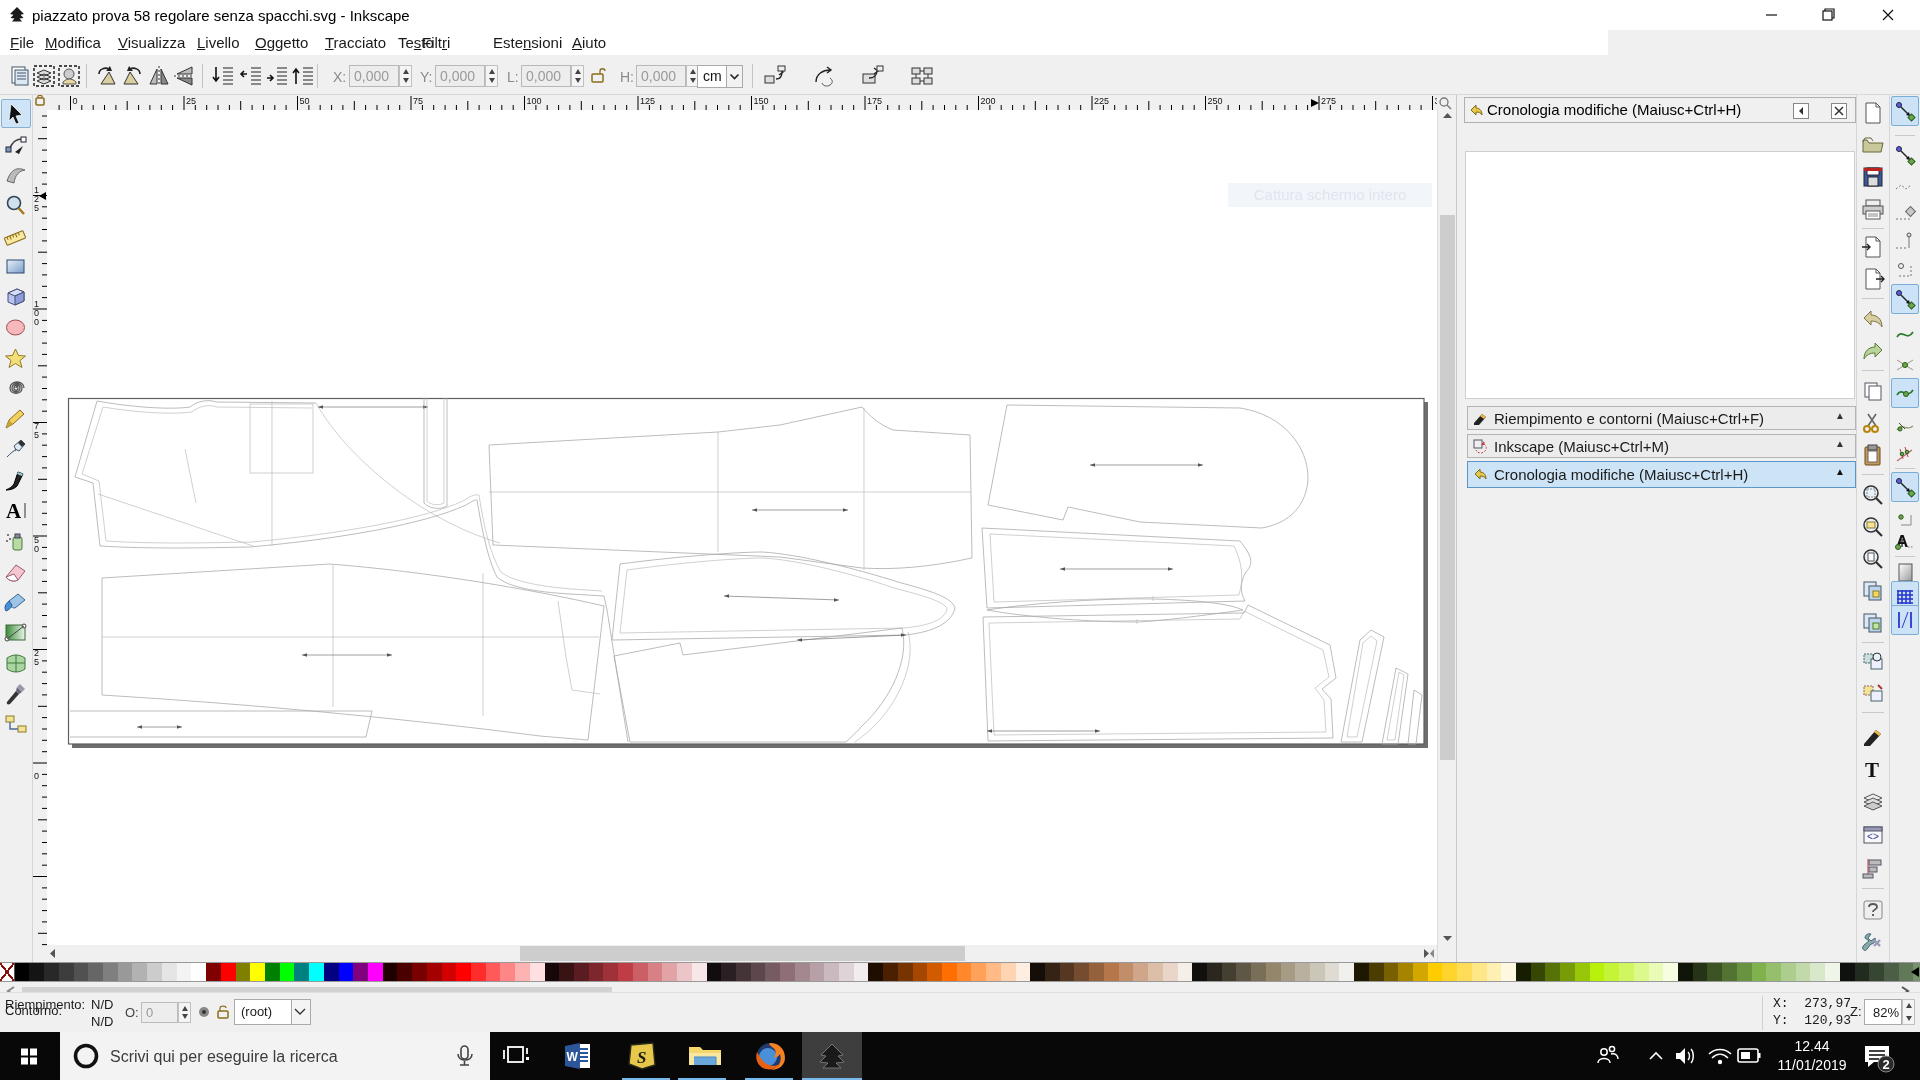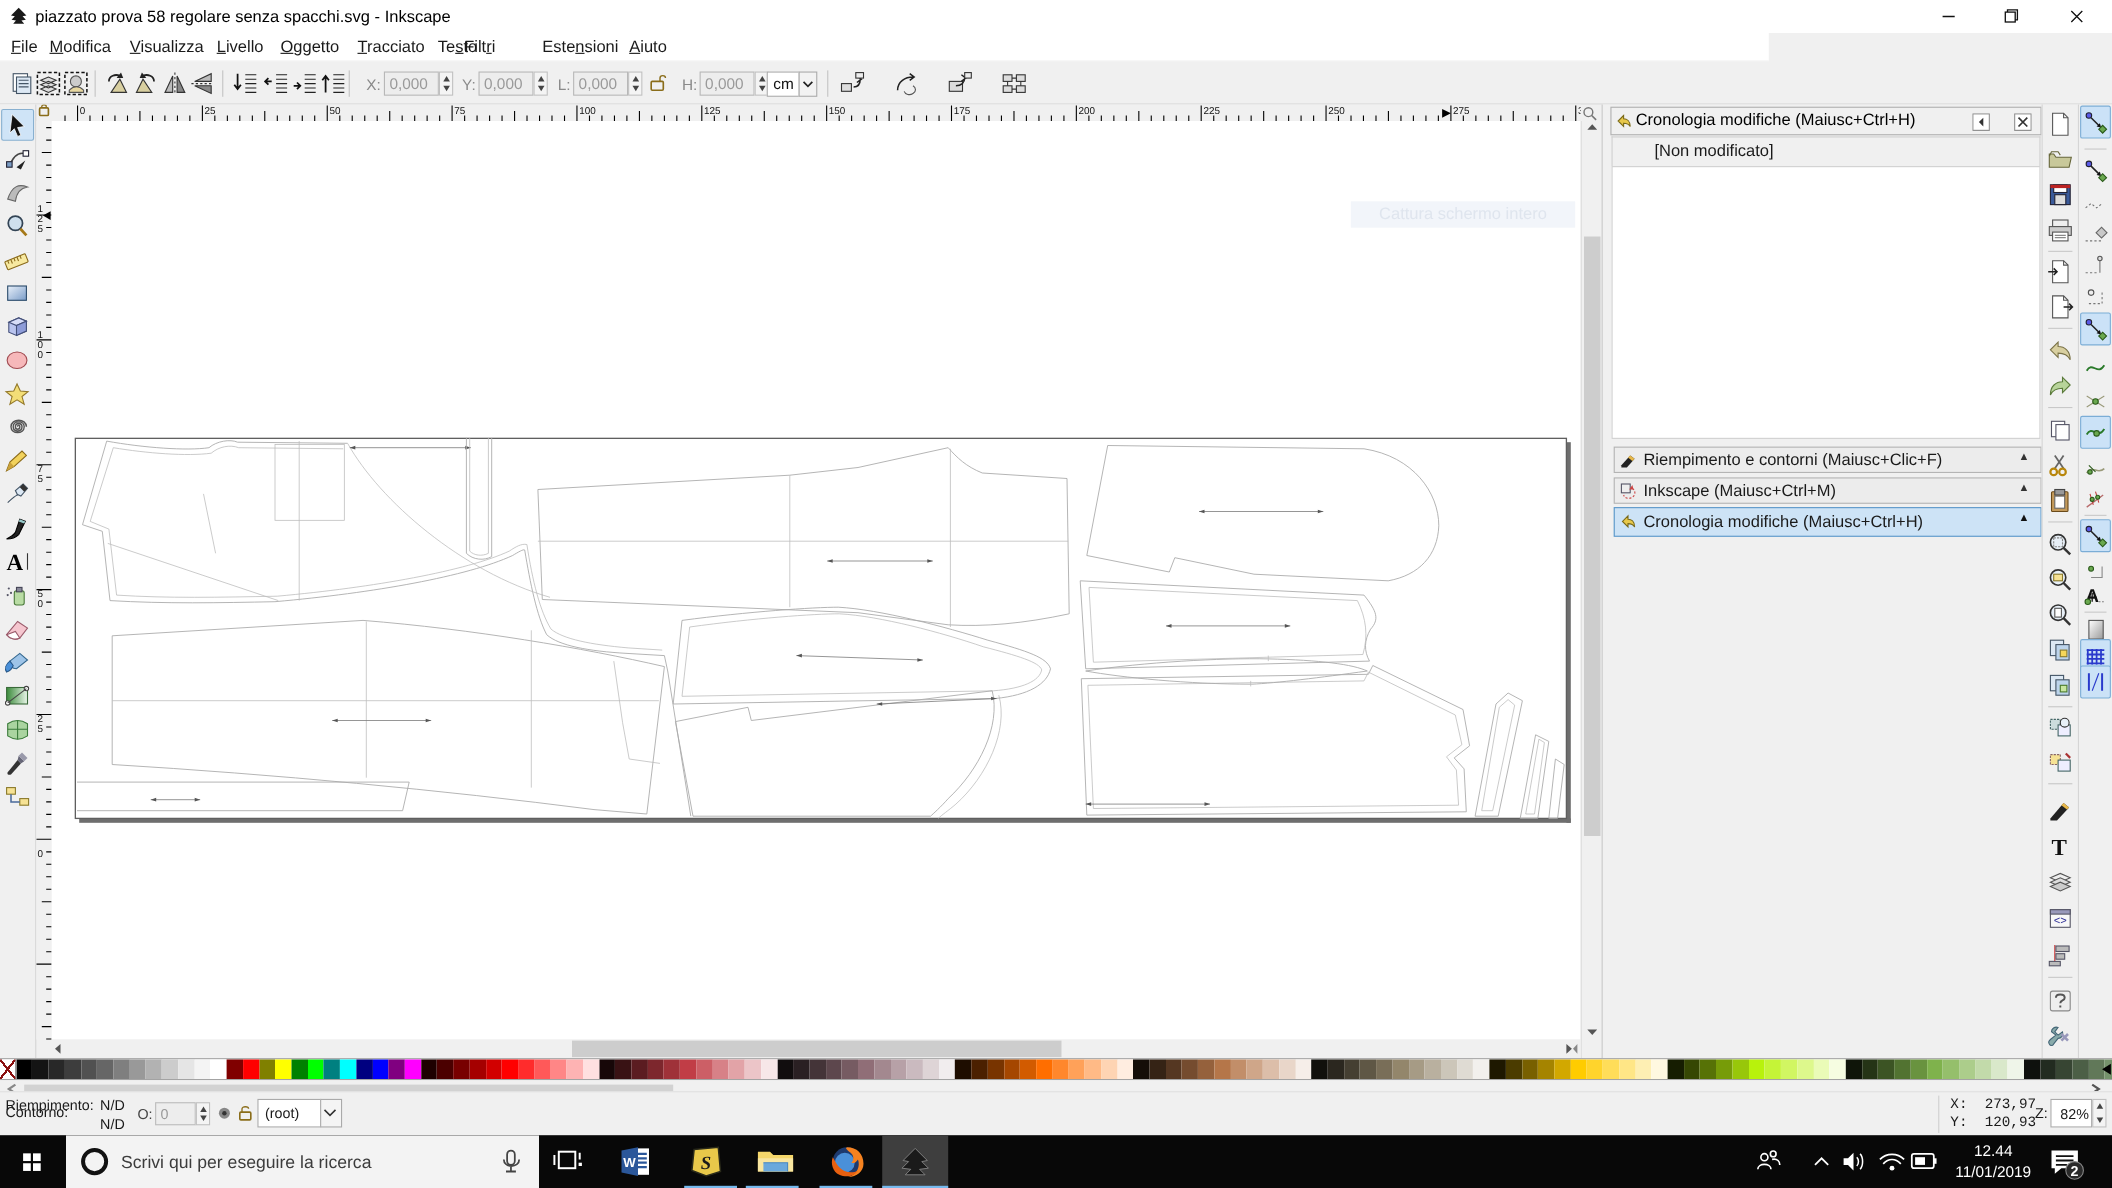--- a/index.html
+++ b/index.html
@@ -630,30 +630,27 @@
     <span style="position:absolute;left:22px;top:3px;font-size:15px">Cronologia modifiche (Maiusc+Ctrl+H)</span>
     <svg style="position:absolute;right:46px;top:5px" width="16" height="16">
         <rect x="0.5" y="0.5" width="15" height="15" fill="#fff" stroke="#888"></rect>
         <path d="M 10,4 L 6,8 L 10,12 Z" fill="#333"></path>
       </svg>
     <svg style="position:absolute;right:8px;top:5px" width="16" height="16">
         <rect x="0.5" y="0.5" width="15" height="15" fill="#fff" stroke="#888"></rect>
         <path d="M 4,4 L 12,12 M 12,4 L 4,12" stroke="#333" stroke-width="1.5"></path>
       </svg>
   </div>
-  <div style="position:absolute;left:8px;top:29px;width:390px;height:27px;background:#f0f0f0;border:1px solid #cfcfcf;border-bottom:none">
-    <span style="position:absolute;left:38px;top:4px;font-size:15px;color:#1a1a1a">[Non modificato]</span>
-  </div>
   <div style="position:absolute;left:8px;top:56px;width:390px;height:248px;background:#ffffff;border:1px solid #cfcfcf"></div>
   <div class="dockbar" style="top:311px">
     <svg style="position:absolute;left:4px;top:3px" width="17" height="17" viewBox="0 0 17 17">
         <path d="M 2,13 L 10,4 L 14,7 L 7,15 L 2,15 Z" fill="#222"></path>
         <path d="M 10,4 L 14,7 L 12,9 L 8,6 Z" fill="#e8b84a"></path>
       </svg>
-    <span style="position:absolute;left:26px;top:3px">Riempimento e contorni (Maiusc+Clic+F)</span>
+    <span style="position:absolute;left:26px;top:3px">Riempimento e contorni (Maiusc+Ctrl+F)</span>
     <span style="position:absolute;right:10px;top:3px;font-size:10px;color:#333">▲</span>
   </div>
   <div class="dockbar" style="top:339px">
     <svg style="position:absolute;left:4px;top:3px" width="17" height="17" viewBox="0 0 17 17">
         <rect x="2" y="2" width="8" height="8" fill="#eee" stroke="#556"></rect>
         <path d="M 12,6 C 15,8 15,12 12,14 C 9,16 5,15 4,12" fill="none" stroke="#c44" stroke-dasharray="2 1.5"></path>
         <path d="M 12,3 L 13,7 L 9,7 Z" fill="#c44"></path>
       </svg>
     <span style="position:absolute;left:26px;top:3px">Inkscape (Maiusc+Ctrl+M)</span>
     <span style="position:absolute;right:10px;top:3px;font-size:10px;color:#333">▲</span>

